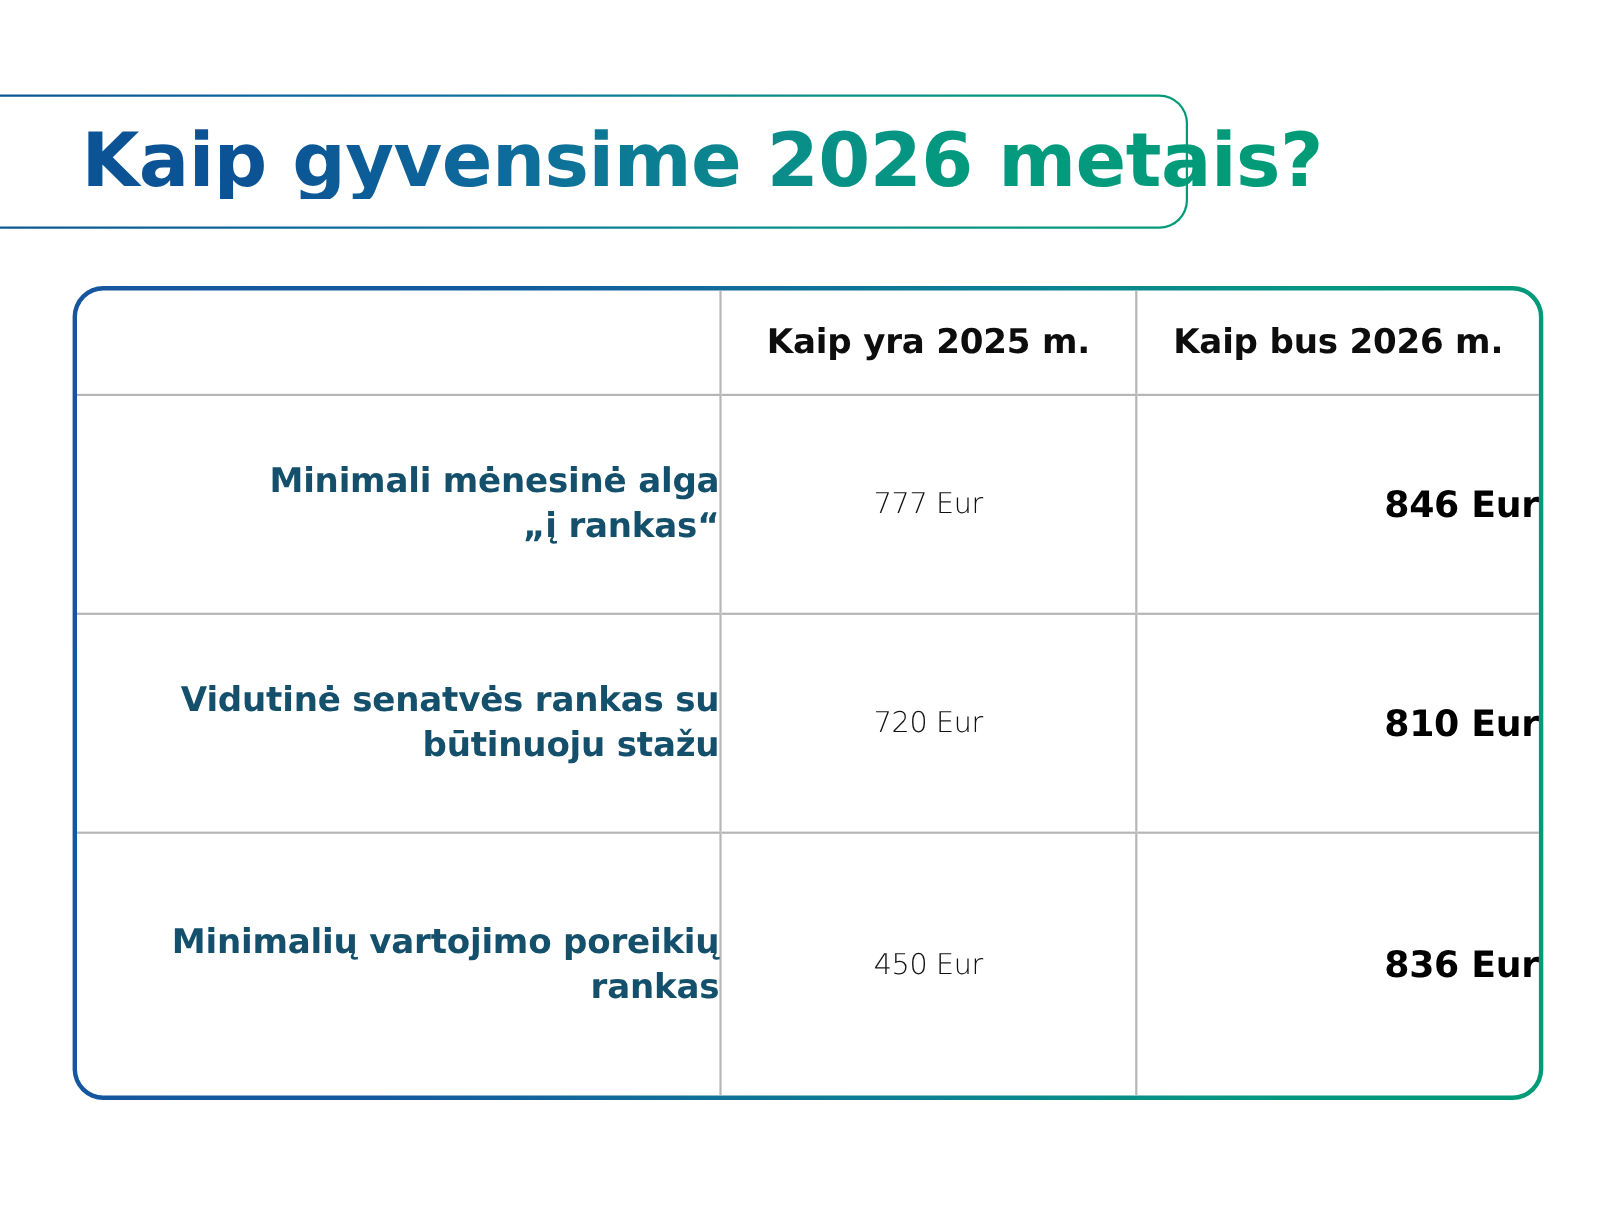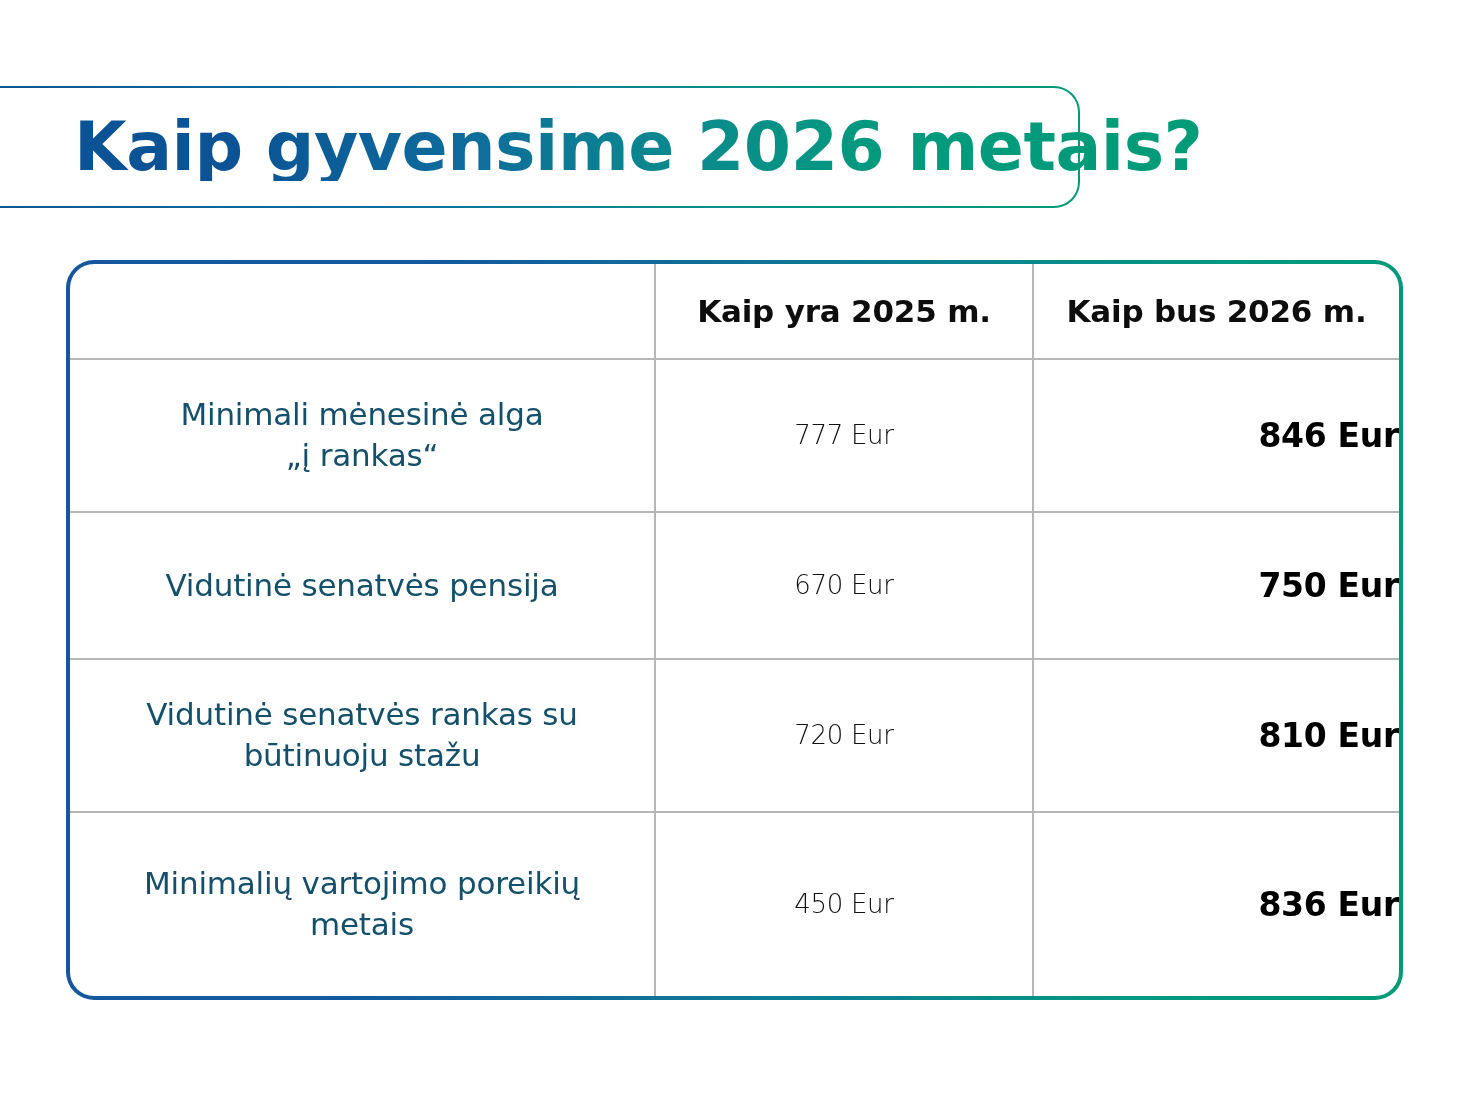--- a/index.html
+++ b/index.html
@@ -99,25 +99,25 @@
     font-weight: 700;
     color: #0d0d0d;
     text-align: center;
     letter-spacing: -0.2px;
   }
   thead th.hdr-blank { border-bottom: 2px solid #b6b6b6; }
 
   td.row-label {
     padding: 10px 20px 10px 46px;
     font-family: "DejaVu Sans", sans-serif;
-    font-weight: 400;
+    font-weight: 700;
     font-size: 31px;
     line-height: 1.33;
     color: #14506b;
-    text-align: center;
+    text-align: right;
     letter-spacing: -0.2px;
   }
   td.val-2025 {
     text-align: center;
     font-family: "DejaVu Sans", sans-serif;
     font-weight: 300;
     font-size: 26px;
     color: #111111;
     letter-spacing: -0.3px;
   }
@@ -161,36 +161,31 @@
     </thead>
     <tbody>
       <tr class="r-1">
         <td class="row-label">
           <span>Minimali mėnesinė alga</span><br>
           <span>„į rankas“</span>
         </td>
         <td class="val-2025 col-sep">777 Eur</td>
         <td class="val-2026 col-sep">846 Eur</td>
       </tr>
-      <tr class="r-3">
-        <td class="row-label">Vidutinė senatvės pensija</td>
-        <td class="val-2025 col-sep">670 Eur</td>
-        <td class="val-2026 col-sep">750 Eur</td>
-      </tr>
       <tr class="r-4">
         <td class="row-label">
           <span>Vidutinė senatvės rankas su</span><br>
           <span>būtinuoju stažu</span>
         </td>
         <td class="val-2025 col-sep">720 Eur</td>
         <td class="val-2026 col-sep">810 Eur</td>
       </tr>
       <tr class="r-5">
         <td class="row-label">
           <span>Minimalių vartojimo poreikių</span><br>
-          <span>metais</span>
+          <span>rankas</span>
         </td>
         <td class="val-2025 col-sep">450 Eur</td>
         <td class="val-2026 col-sep">836 Eur</td>
       </tr>
     </tbody>
   </table>
 </div>
 
 </body></html>

